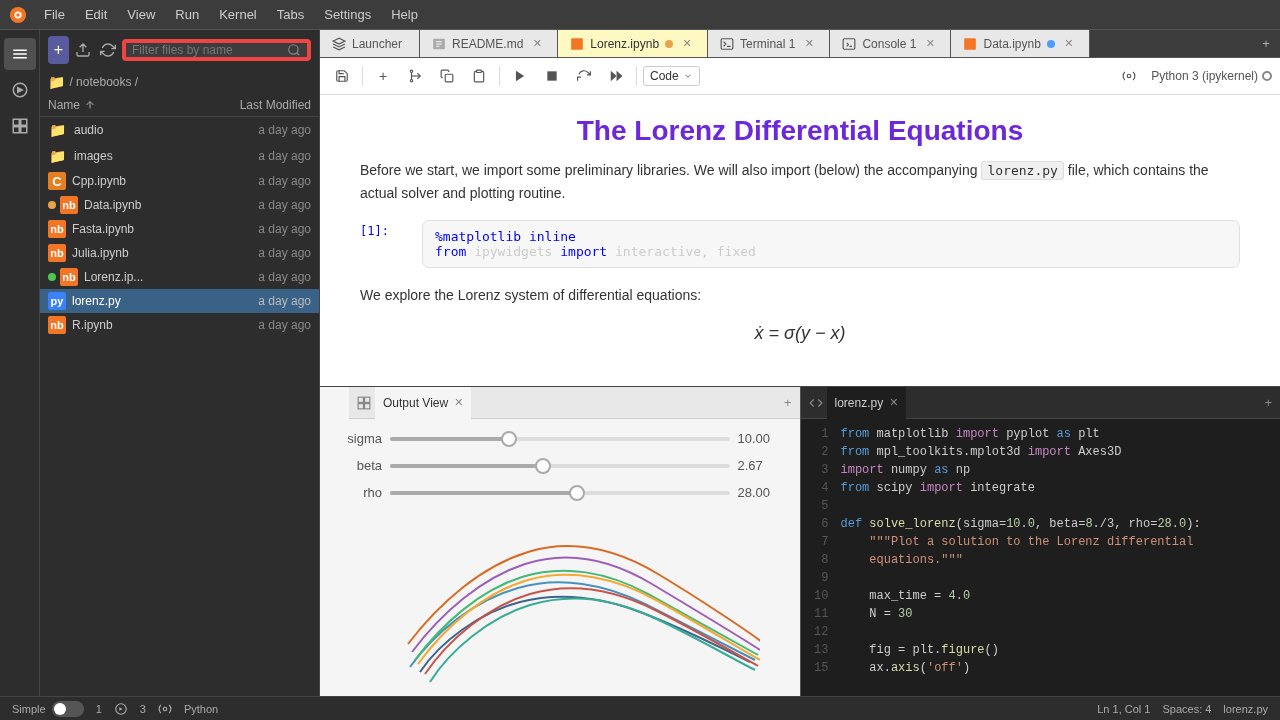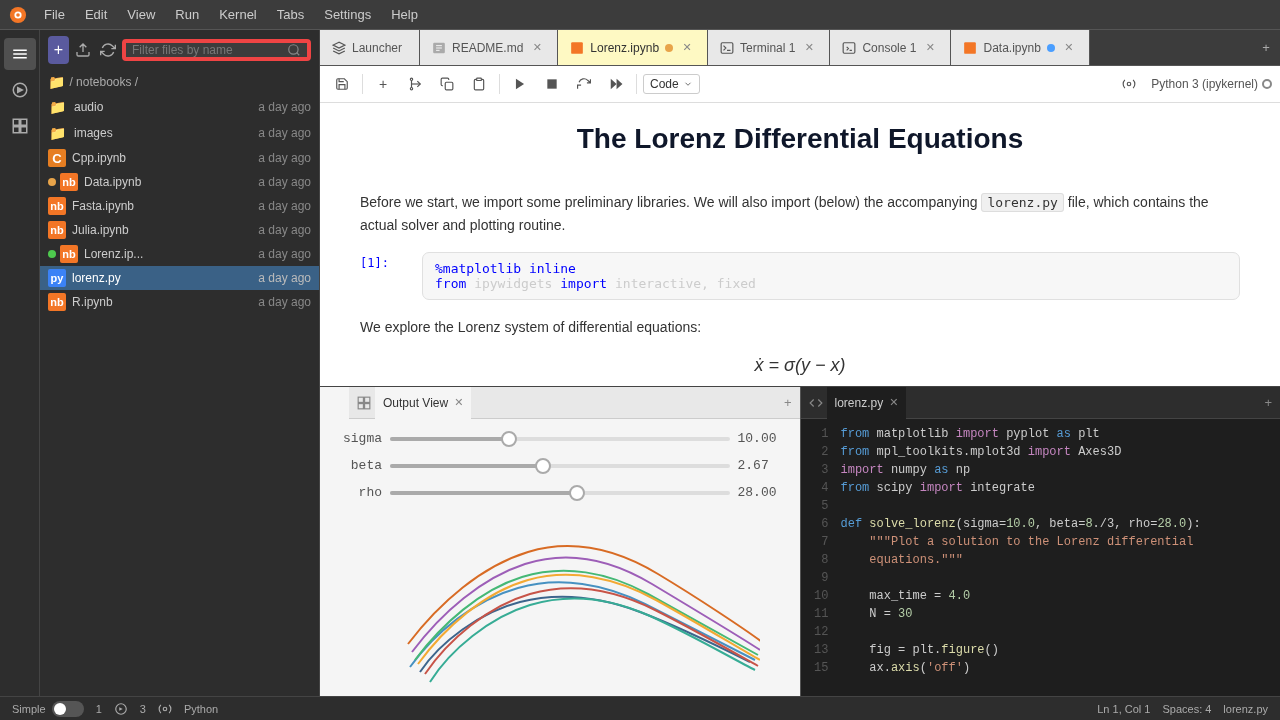--- a/index.html
+++ b/index.html
@@ -38,58 +38,58 @@
     .file-icon { width: 20px; height: 20px; margin-right: 6px; flex-shrink: 0; display: flex; align-items: center; justify-content: center; font-size: 14px; }
     .file-name { flex: 1; font-size: 12px; color: #ccc; overflow: hidden; text-overflow: ellipsis; white-space: nowrap; }
     .file-modified { width: 100px; font-size: 12px; color: #888; text-align: right; }
     .dot-orange { width: 8px; height: 8px; border-radius: 50%; background: #e8a44a; margin-right: 4px; flex-shrink: 0; }
     .dot-green { width: 8px; height: 8px; border-radius: 50%; background: #4ec94e; margin-right: 4px; flex-shrink: 0; }
 
     
     .content-area { flex: 1; display: flex; flex-direction: column; overflow: hidden; background: #1e1e1e; }
 
     
-    .tab-bar { display: flex; align-items: center; background: #3c3c3c; height: 36px; border-bottom: 1px solid #555; flex-shrink: 0; overflow: hidden; }
+    .tab-bar { display: flex; align-items: center; background: #3c3c3c; height: 28px; border-bottom: 1px solid #555; flex-shrink: 0; overflow: hidden; }
     .tab { display: flex; align-items: center; padding: 0 12px; height: 36px; cursor: pointer; border-right: 1px solid #555; font-size: 12px; color: #aaa; white-space: nowrap; gap: 6px; min-width: 100px; }
     .tab-dot { width: 8px; height: 8px; border-radius: 50%; background: #e8a44a; }
     .tab-dot-blue { width: 8px; height: 8px; border-radius: 50%; background: #4a9eff; }
     .tab-close { width: 16px; height: 16px; border-radius: 3px; display: flex; align-items: center; justify-content: center; font-size: 11px; color: #888; }
     .tab-add { width: 28px; height: 28px; display: flex; align-items: center; justify-content: center; cursor: pointer; color: #aaa; }
     .tab-spacer { flex: 1; }
 
     
     .notebook-toolbar { display: flex; align-items: center; padding: 4px 8px; background: #fff; border-bottom: 1px solid #ddd; gap: 4px; flex-shrink: 0; }
     .nb-btn { width: 28px; height: 28px; display: flex; align-items: center; justify-content: center; border-radius: 3px; cursor: pointer; color: #555; font-size: 14px; background: transparent; border: none; }
     .nb-sep { width: 1px; height: 20px; background: #ddd; margin: 0 2px; }
     .cell-type-select { display: flex; align-items: center; background: transparent; border: 1px solid #ccc; border-radius: 3px; padding: 2px 6px; font-size: 12px; color: #333; cursor: pointer; gap: 4px; }
     .nb-right { margin-left: auto; display: flex; align-items: center; gap: 8px; }
     .kernel-info { font-size: 12px; color: #555; display: flex; align-items: center; gap: 4px; }
     .kernel-circle { width: 10px; height: 10px; border-radius: 50%; border: 2px solid #888; }
     .nb-scroll { flex: 1; overflow-y: auto; padding: 20px 40px; background: #fff; }
-    .nb-title { font-size: 28px; font-weight: bold; color: #0f172a; margin-bottom: 36px; text-align: center; }
+    .nb-title { font-size: 28px; font-weight: bold; color: #6d28d9; margin-bottom: 12px; text-align: center; }
     .nb-text { font-size: 14px; color: #333; line-height: 1.6; margin-bottom: 16px; }
     .nb-code-inline { background: #f0f0f0; border: 1px solid #ddd; border-radius: 3px; padding: 1px 5px; font-family: monospace; font-size: 13px; }
     .nb-cell { display: flex; gap: 12px; margin-bottom: 16px; }
     .nb-cell-prompt { color: #00f; font-size: 12px; width: 50px; flex-shrink: 0; padding-top: 4px; font-family: monospace; }
     .nb-cell-content { flex: 1; background: #f7f7f7; border: 1px solid #e0e0e0; border-radius: 7px; padding: 8px 12px; font-family: monospace; font-size: 13px; }
     .nb-math { text-align: center; font-size: 18px; color: #333; margin: 16px 0; font-style: italic; }
     .kw-blue { color: #0000ff; }
 
     
     .bottom-panels { display: flex; height: 310px; border-top: 1px solid #444; flex-shrink: 0; }
     .output-panel { flex: 1; display: flex; flex-direction: column; background: #f5f5f5; border-right: 1px solid #555; }
     .code-panel { flex: 1; display: flex; flex-direction: column; background: #1e1e1e; }
     .panel-tab-bar { display: flex; align-items: center; background: #e8e8e8; height: 32px; border-bottom: 1px solid #ccc; padding: 0 8px; gap: 4px; flex-shrink: 0; margin-left: 29px; }
     .panel-tab { display: flex; align-items: center; gap: 6px; padding: 0 8px; height: 32px; cursor: pointer; font-size: 12px; color: #555; }
     .panel-tab.active { background: #f5f5f5; color: #333; }
     .panel-tab-close { color: #888; font-size: 11px; }
     .panel-add { color: #888; cursor: pointer; }
     .panel-tab-spacer { flex: 1; }
     .output-content { flex: 1; overflow-y: auto; padding: 12px; }
-    .slider-row { display: flex; align-items: center; margin-bottom: 12px; gap: 8px; font-family: Liberation Mono, monospace; }
+    .slider-row { display: flex; align-items: center; margin-bottom: 12px; gap: 8px; }
     .slider-label { width: 50px; text-align: right; font-size: 13px; color: #555; }
     .slider-track { flex: 1; height: 4px; background: #ddd; border-radius: 2px; position: relative; }
     .slider-fill { height: 4px; background: #aaa; border-radius: 2px; }
     .slider-thumb { width: 16px; height: 16px; background: #fff; border: 2px solid #aaa; border-radius: 50%; position: absolute; top: -6px; transform: translateX(-50%); }
     .slider-value { width: 50px; font-size: 13px; color: #555; }
 
     
     .code-panel-tab-bar { display: flex; align-items: center; background: #2d2d2d; height: 32px; border-bottom: 1px solid #444; padding: 0 8px; gap: 4px; flex-shrink: 0; }
     .code-panel-tab { display: flex; align-items: center; gap: 6px; padding: 0 8px; height: 32px; cursor: pointer; font-size: 12px; color: #aaa; }
     .code-panel-tab.active { background: #1e1e1e; color: #ccc; }
@@ -174,20 +174,29 @@
         <svg width="14" height="14" viewBox="0 0 24 24" fill="none" stroke="#888" stroke-width="2">
             <circle cx="11" cy="11" r="8"></circle>
             <path d="M21 21l-4.35-4.35"></path>
           </svg>
       </div>
     </div>
     <div class="breadcrumb">
       <span class="breadcrumb-folder">📁</span>
       <span>/ notebooks /</span>
     </div>
+    <div class="file-list-header">
+      <div class="col-name">
+        <span>Name</span>
+        <svg width="12" height="12" viewBox="0 0 24 24" fill="none" stroke="#aaa" stroke-width="2">
+            <path d="M12 19V5M5 12l7-7 7 7"></path>
+          </svg>
+      </div>
+      <div class="col-modified">Last Modified</div>
+    </div>
     <div class="file-list">
 
       <div class="file-row">
         <div class="file-icon">📁</div>
         <span class="file-name">audio</span>
         <span class="file-modified">a day ago</span>
       </div>
 
       <div class="file-row">
         <div class="file-icon">📁</div>

